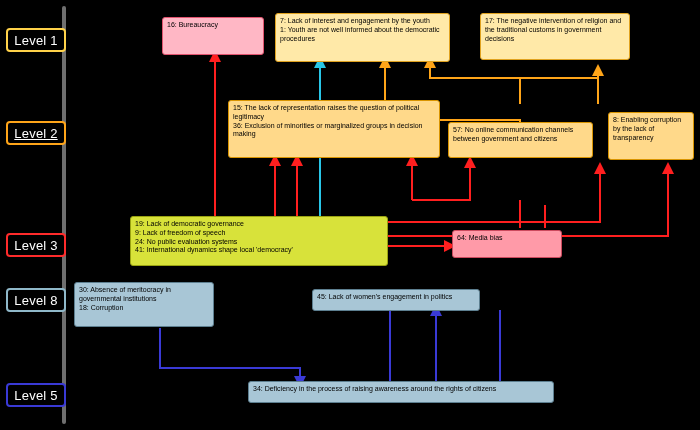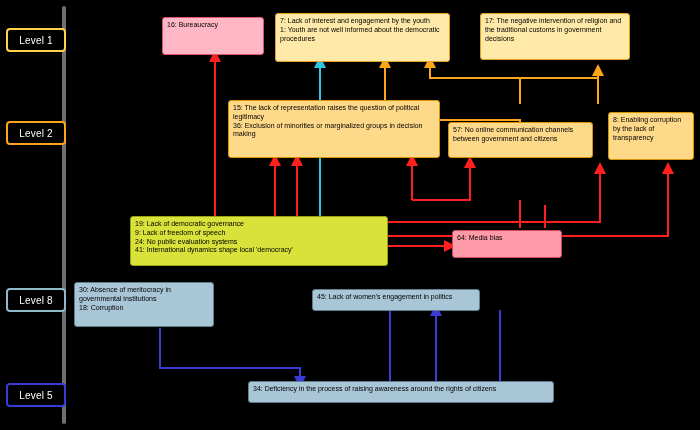--- a/index.html
+++ b/index.html
@@ -1,22 +1,22 @@
 <!DOCTYPE html>
 <html><head>
 <meta charset="utf-8">
 <style>
   html,body{margin:0;padding:0;background:#000;}
   #stage{position:relative;width:700px;height:430px;background:#000;overflow:hidden;
          font-family:"Liberation Sans", sans-serif;}
   .lvl{position:absolute;width:56px;height:20px;border-radius:4px;border:2px solid #fff;
-       background:#000;color:#fff;font-size:10px;display:flex;align-items:center;
+       background:#000;color:#fff;font-size:13px;display:flex;align-items:center;
        justify-content:center;letter-spacing:.2px;}
   .lvl.l1{border-color:#ffd24a;}
-  .lvl.l2{border-color:#ffa519;}
+  .lvl.l2{border-color:#ffa519;text-decoration:underline;}
   .lvl.l3{border-color:#ff2b2b;}
   .lvl.l4{border-color:#8fb8c9;}
   .lvl.l5{border-color:#3a3ad6;text-align:center;}
   .spine{position:absolute;left:62px;top:6px;width:4px;height:418px;background:#6f6f6f;border-radius:2px;}
   .node{position:absolute;box-sizing:border-box;border:1px solid #111;border-radius:3px;
         padding:3px 4px;font-size:7px;line-height:1.25;color:#000;}
   .pink{background:#ffb7c5;border-color:#e2536f;}
   .yellow{background:#ffe9a8;border-color:#e0a21f;}
   .gold{background:#ffd98a;border-color:#d99400;}
   .olive{background:#d8e23a;border-color:#9aa312;}
@@ -76,20 +76,21 @@
       <path d="M160,328 L160,368 L300,368 L300,382" stroke="#3a3ad6" marker-end="url(#ar-blue)"></path>
       <path d="M390,310 L390,382" stroke="#3a3ad6"></path>
       <path d="M500,382 L500,310" stroke="#3a3ad6"></path>
       <path d="M390,382 L500,382" stroke="#3a3ad6"></path>
       <path d="M436,382 L436,310" stroke="#3a3ad6" marker-end="url(#ar-blue)"></path>
     </g>
   </svg>
 
   <div class="lvl l1" style="left:6px;top:28px;">Level 1</div>
   <div class="lvl l2" style="left:6px;top:121px;">Level 2</div>
+  <div class="lvl l3" style="left:6px;top:233px;">Level 3</div>
   <div class="lvl l4" style="left:6px;top:288px;">Level 8</div>
   <div class="lvl l5" style="left:6px;top:383px;">Level 5</div>
 
   <div class="node pink" style="left:162px;top:17px;width:102px;height:38px;">
     <div>16: Bureaucracy</div>
   </div>
 
   <div class="node yellow" style="left:275px;top:13px;width:175px;height:49px;">
     <div>7: Lack of interest and engagement by the youth</div>
     <div>1: Youth are not well informed about the democratic procedures</div>

